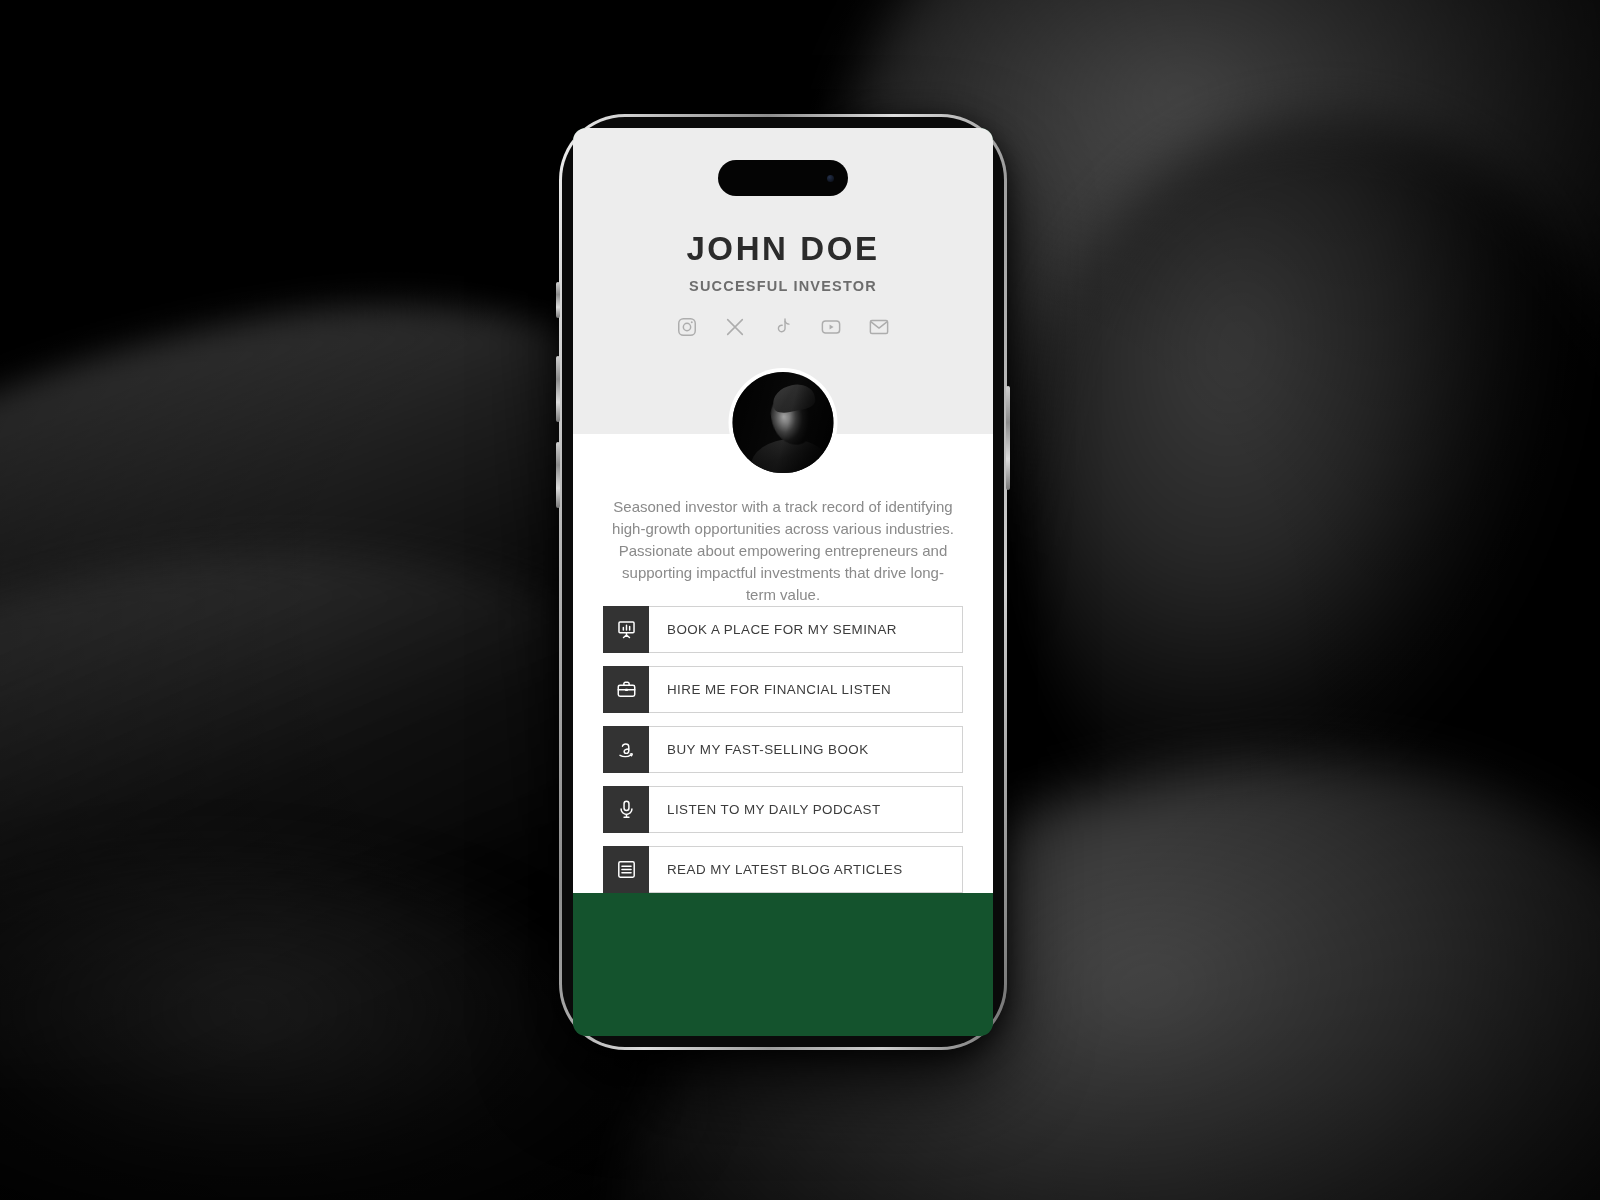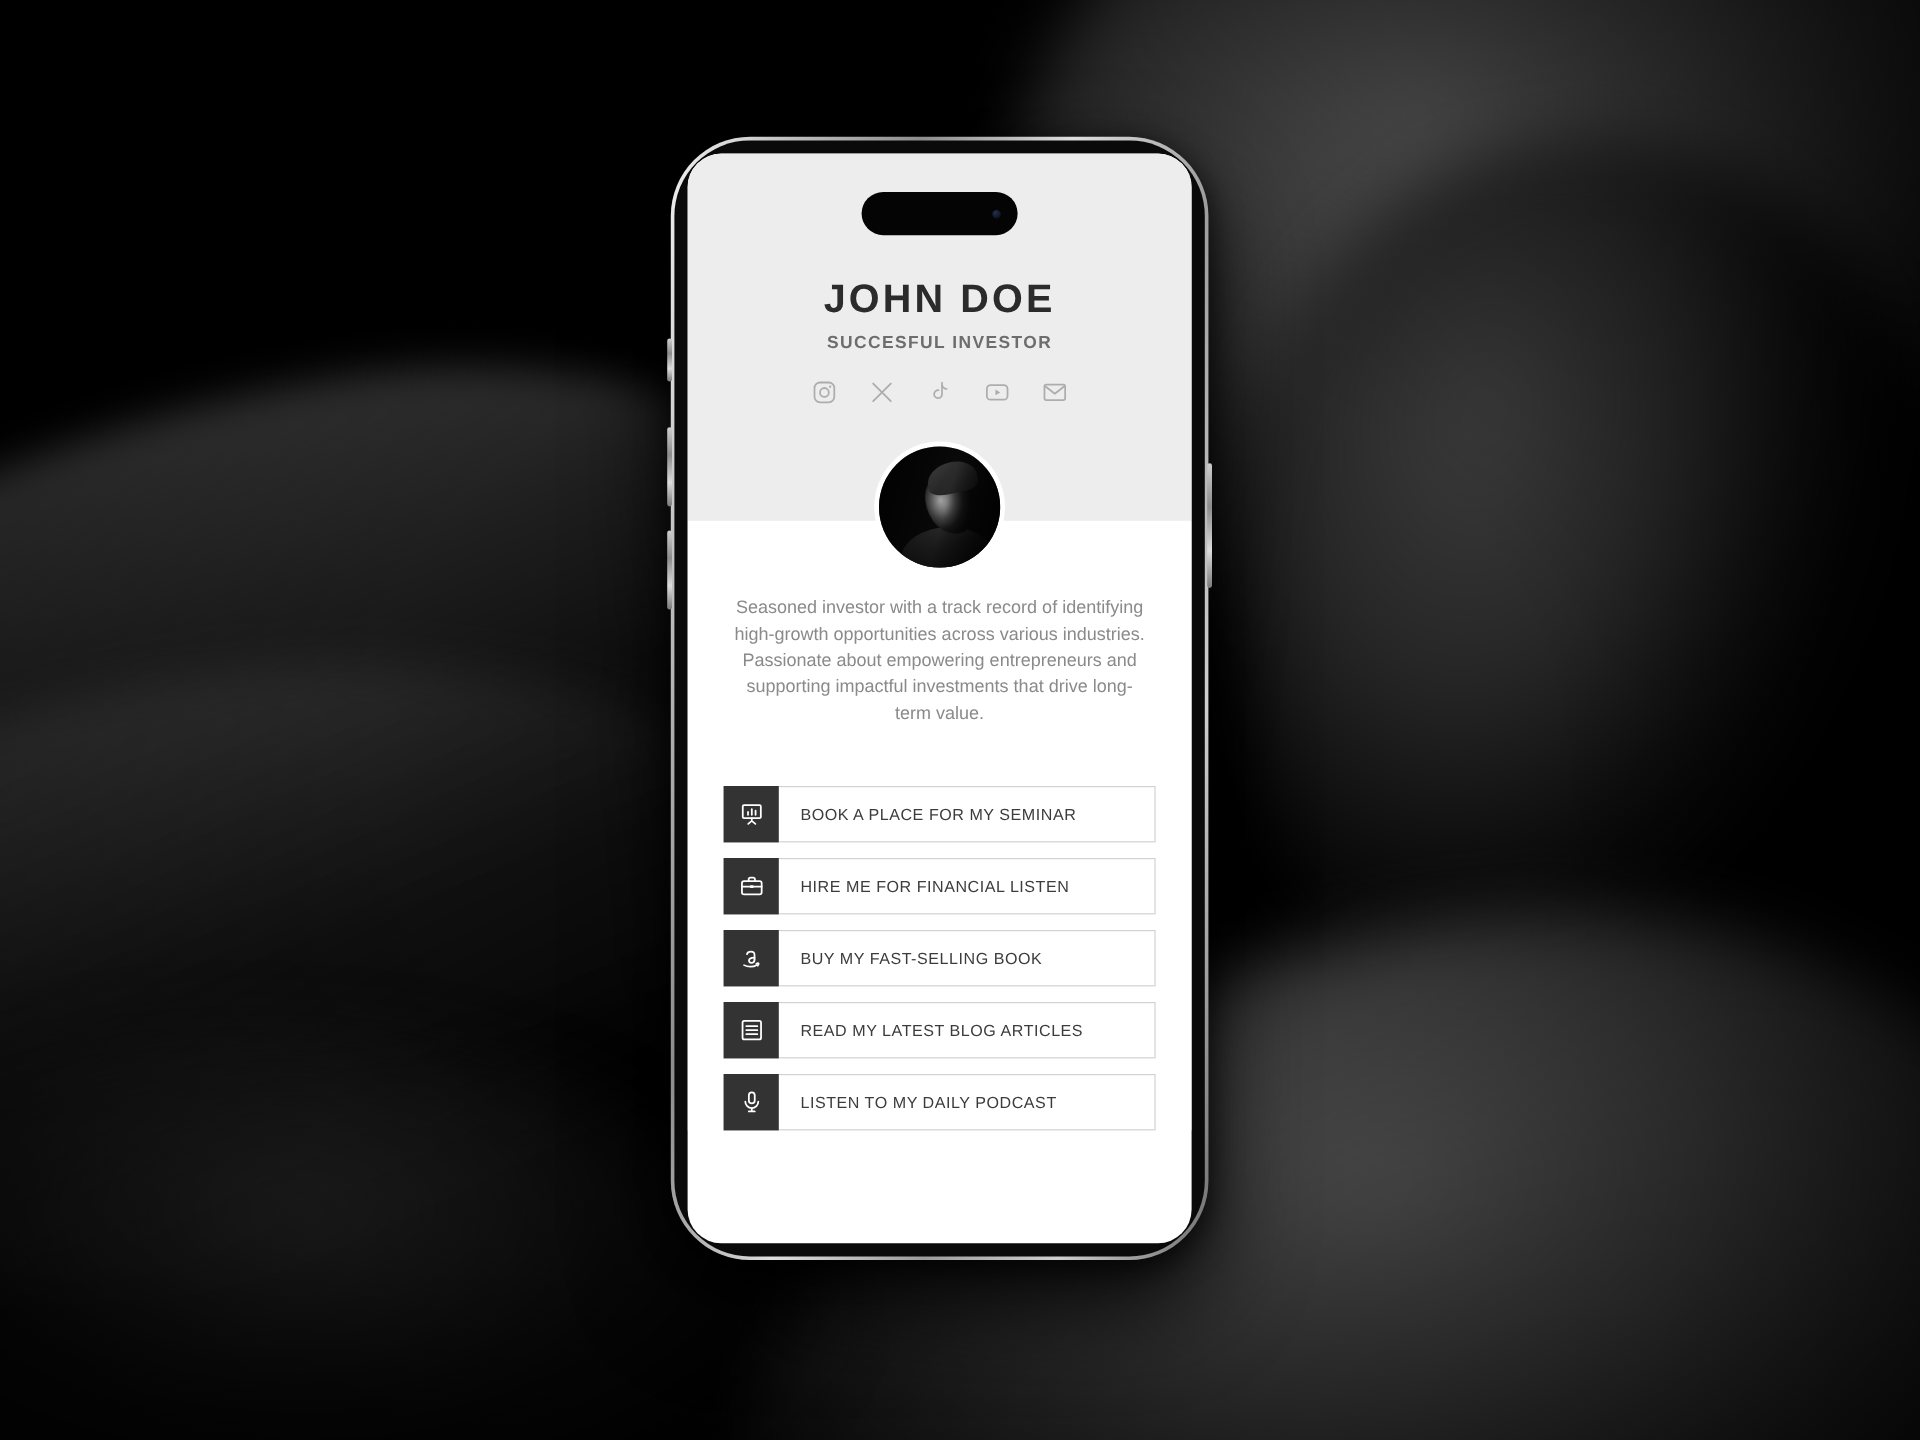--- a/index.html
+++ b/index.html
@@ -87,23 +87,23 @@
     background: linear-gradient(105deg,#f2f2f2 0%, #b9b9b9 16%, #8e8e8e 30%, #dedede 48%, #9d9d9d 66%, #cfcfcf 82%, #6e6e6e 100%);
     box-shadow: 0 36px 80px rgba(0,0,0,0.85), 0 6px 26px rgba(0,0,0,0.7);
   }
   .bezel {
     position:absolute; inset:3px;
     border-radius:63px;
     background:#0a0a0a;
   }
   .screen {
     position:absolute; left:14px; top:14px; right:14px; bottom:14px;
-    border-radius:28px;
+    border-radius:13px;
     overflow:hidden;
-    background:#ffffff;
+    background:#14532d;
   }
   
   .btn-side {
     position:absolute;
     background: linear-gradient(180deg,#cfcfcf,#8c8c8c 35%,#dcdcdc 70%,#7a7a7a);
     border-radius:2px;
   }
   .silence { left:-3px; top:168px;  width:4px; height:36px; }
   .vol-up  { left:-3px; top:242px;  width:4px; height:66px; }
   .vol-dn  { left:-3px; top:328px;  width:4px; height:66px; }
@@ -206,21 +206,20 @@
   .bio {
     padding:0 36px;
     text-align:center;
     font-size:15px;
     line-height:1.47;
     color:#8a8a8a;
     font-weight:400;
   }
 
   .links {
-    margin-top:49px;
     padding:0 30px;
     display:flex;
     flex-direction:column;
     gap:13px;
   }
   .link-row {
     display:flex;
     align-items:stretch;
     height:47px;
     border:1px solid #d2d2d2;
@@ -357,35 +356,35 @@
               <path d="M4.6 18.6c3.3 2 8.6 2.1 12.2-.2"></path>
               <path d="M16.3 17.2c.9-.45 2-.5 2.2-.15.2.4-.35 1.5-.85 2.1"></path>
             </svg>
           </span>
           <span class="link-label">BUY MY FAST-SELLING BOOK</span>
         </div>
 
         <div class="link-row">
           <span class="link-icon">
             <svg viewBox="0 0 24 24" fill="none" stroke="currentColor" stroke-width="1.7" stroke-linecap="round" stroke-linejoin="round">
-              <rect x="3.2" y="3.2" width="17.6" height="17.6" rx="1.6"></rect>
-              <path d="M6.8 8.2h10.4M6.8 12h10.4M6.8 15.8h10.4"></path>
-            </svg>
-          </span>
-          <span class="link-label">READ MY LATEST BLOG ARTICLES</span>
-        </div>
-
-        <div class="link-row">
-          <span class="link-icon">
-            <svg viewBox="0 0 24 24" fill="none" stroke="currentColor" stroke-width="1.7" stroke-linecap="round" stroke-linejoin="round">
               <rect x="9.2" y="2.6" width="5.6" height="10.6" rx="2.8"></rect>
               <path d="M5.8 11.4a6.2 6.2 0 0 0 12.4 0"></path>
               <path d="M12 17.6v3.2M9.2 20.8h5.6"></path>
             </svg>
           </span>
           <span class="link-label">LISTEN TO MY DAILY PODCAST</span>
         </div>
 
+        <div class="link-row">
+          <span class="link-icon">
+            <svg viewBox="0 0 24 24" fill="none" stroke="currentColor" stroke-width="1.7" stroke-linecap="round" stroke-linejoin="round">
+              <rect x="3.2" y="3.2" width="17.6" height="17.6" rx="1.6"></rect>
+              <path d="M6.8 8.2h10.4M6.8 12h10.4M6.8 15.8h10.4"></path>
+            </svg>
+          </span>
+          <span class="link-label">READ MY LATEST BLOG ARTICLES</span>
+        </div>
+
       </div>
     </div>
 
   </div>
 </div>
 
 </body></html>

